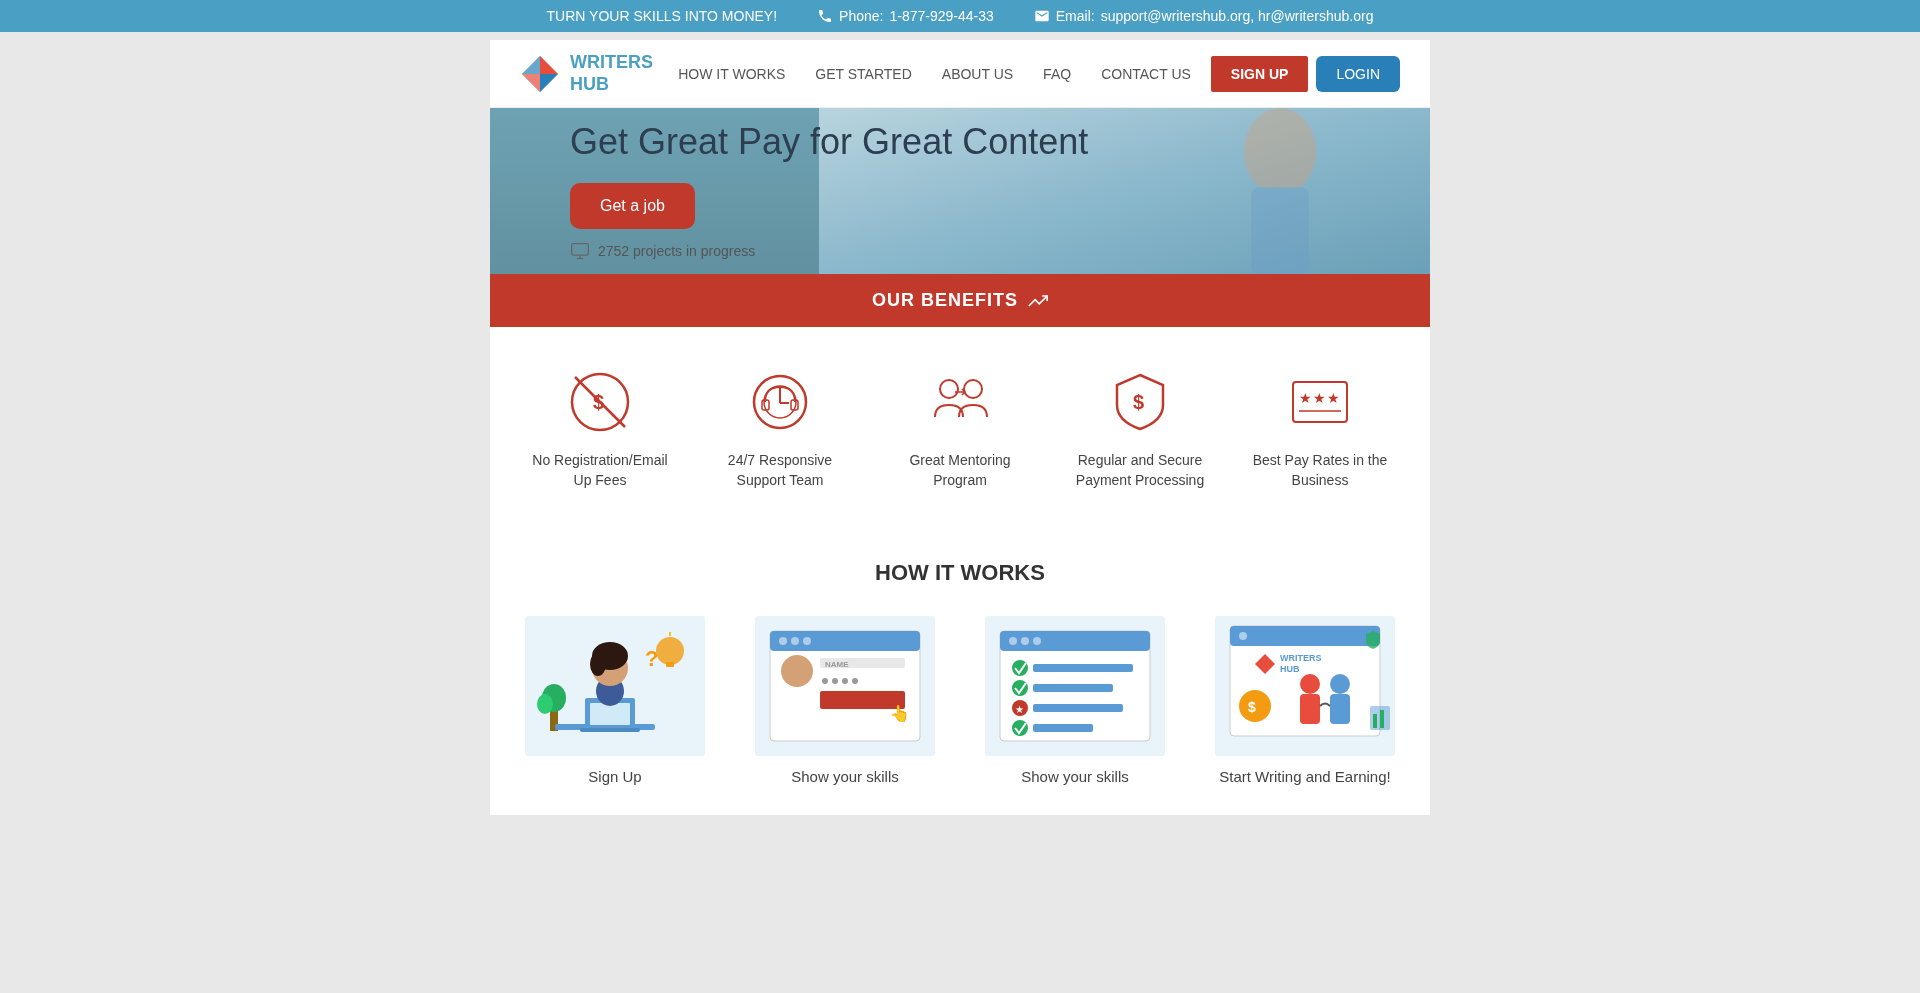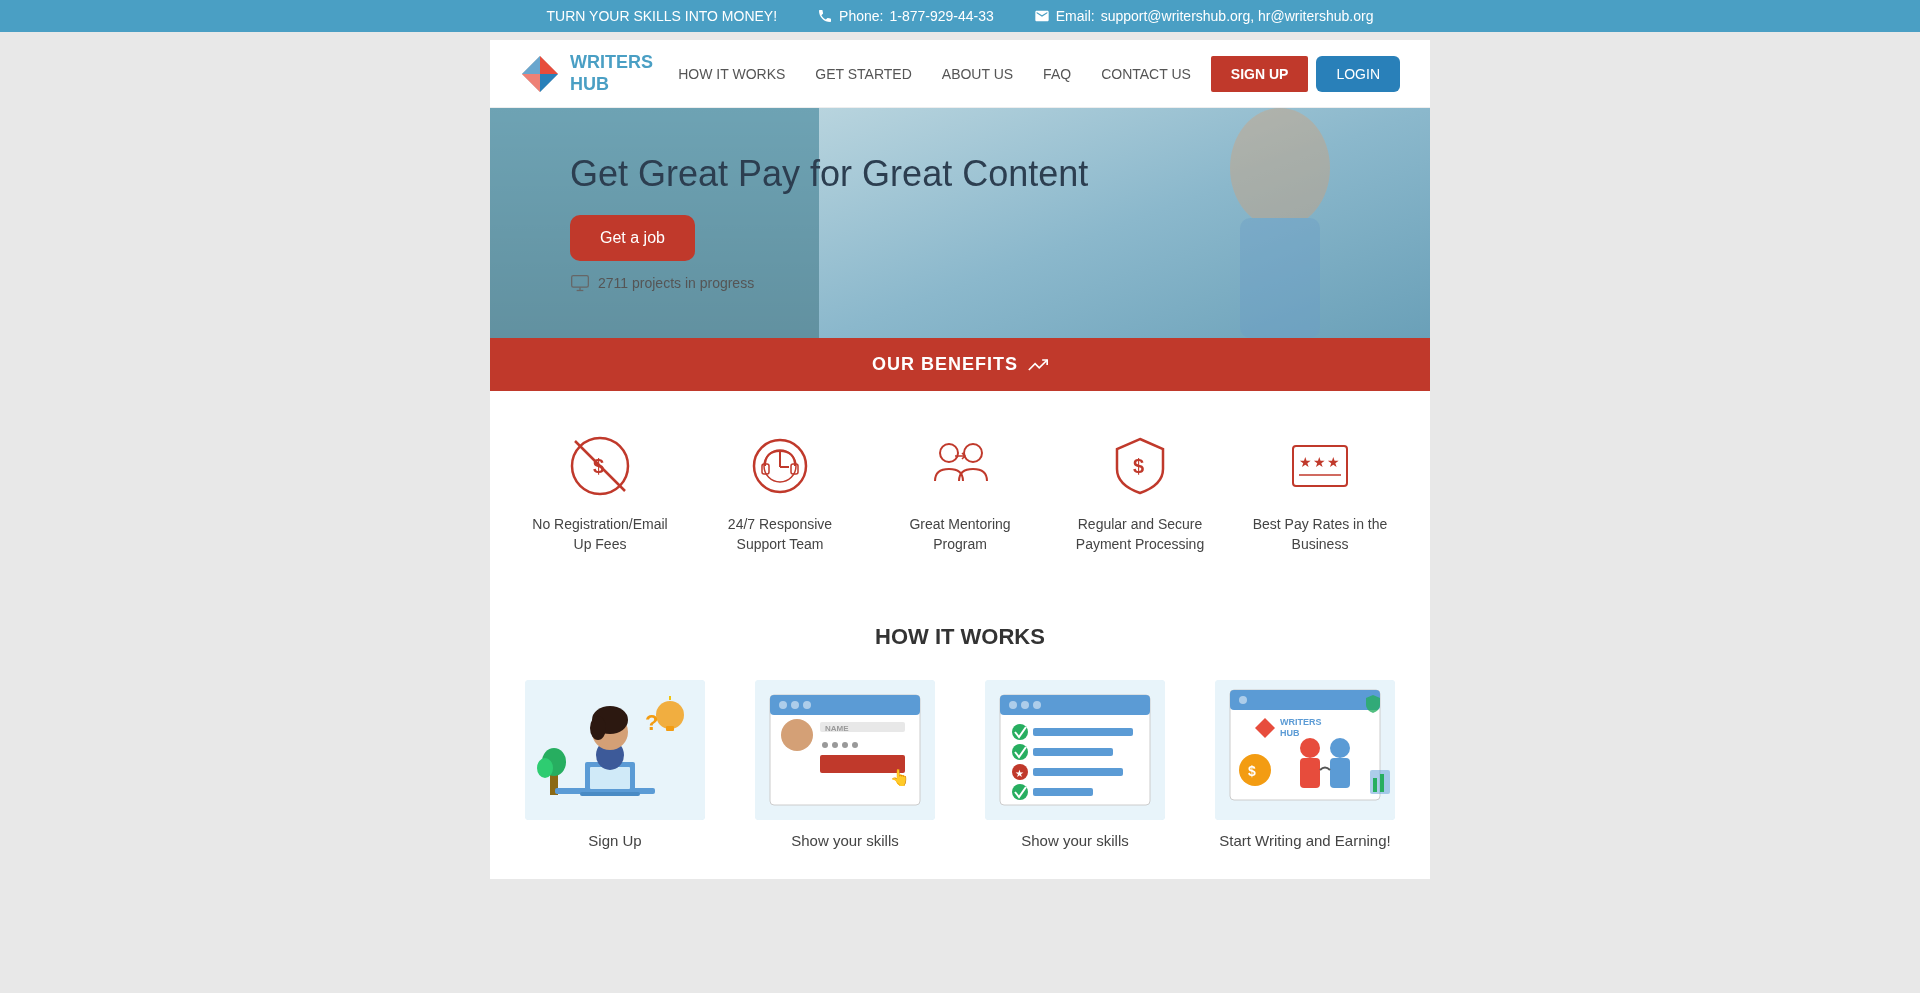--- a/index.html
+++ b/index.html
@@ -68,21 +68,21 @@
       padding: 10px 20px;
       font-size: 14px;
       font-weight: normal;
       cursor: pointer;
       border-radius: 6px;
     }
 
     
     .hero {
       position: relative;
-      height: 230px;
+      height: 166px;
       background: linear-gradient(rgba(0,0,0,0.1), rgba(0,0,0,0.2)), #7ab5c8;
       overflow: hidden;
       display: flex;
       align-items: center;
       padding-left: 80px;
     }
     .hero-content { position: relative; z-index: 2; }
     .hero-title {
       font-size: 36px;
       color: #2c3e50;
@@ -265,21 +265,21 @@
 
       <div class="hero-content">
         <h1 class="hero-title">Get Great Pay for Great Content</h1>
         <button class="btn-get-job">Get a job</button>
         <div class="projects-info">
           <svg width="20" height="20" viewBox="0 0 24 24" fill="#666">
             <rect x="2" y="3" width="20" height="14" rx="2" fill="none" stroke="#666" stroke-width="1.5"></rect>
             <line x1="8" y1="21" x2="16" y2="21" stroke="#666" stroke-width="1.5"></line>
             <line x1="12" y1="17" x2="12" y2="21" stroke="#666" stroke-width="1.5"></line>
           </svg>
-          <span>2711 projects in progress</span>
+          <span>2752 projects in progress</span>
         </div>
       </div>
     </div>
 
     <div class="benefits-bar">
       <span>OUR BENEFITS</span>
       <svg width="20" height="20" viewBox="0 0 24 24" fill="white">
         <polyline points="23 6 13.5 15.5 8.5 10.5 1 18" stroke="white" stroke-width="2" fill="none"></polyline>
         <polyline points="17 6 23 6 23 12" stroke="white" stroke-width="2" fill="none"></polyline>
       </svg>

